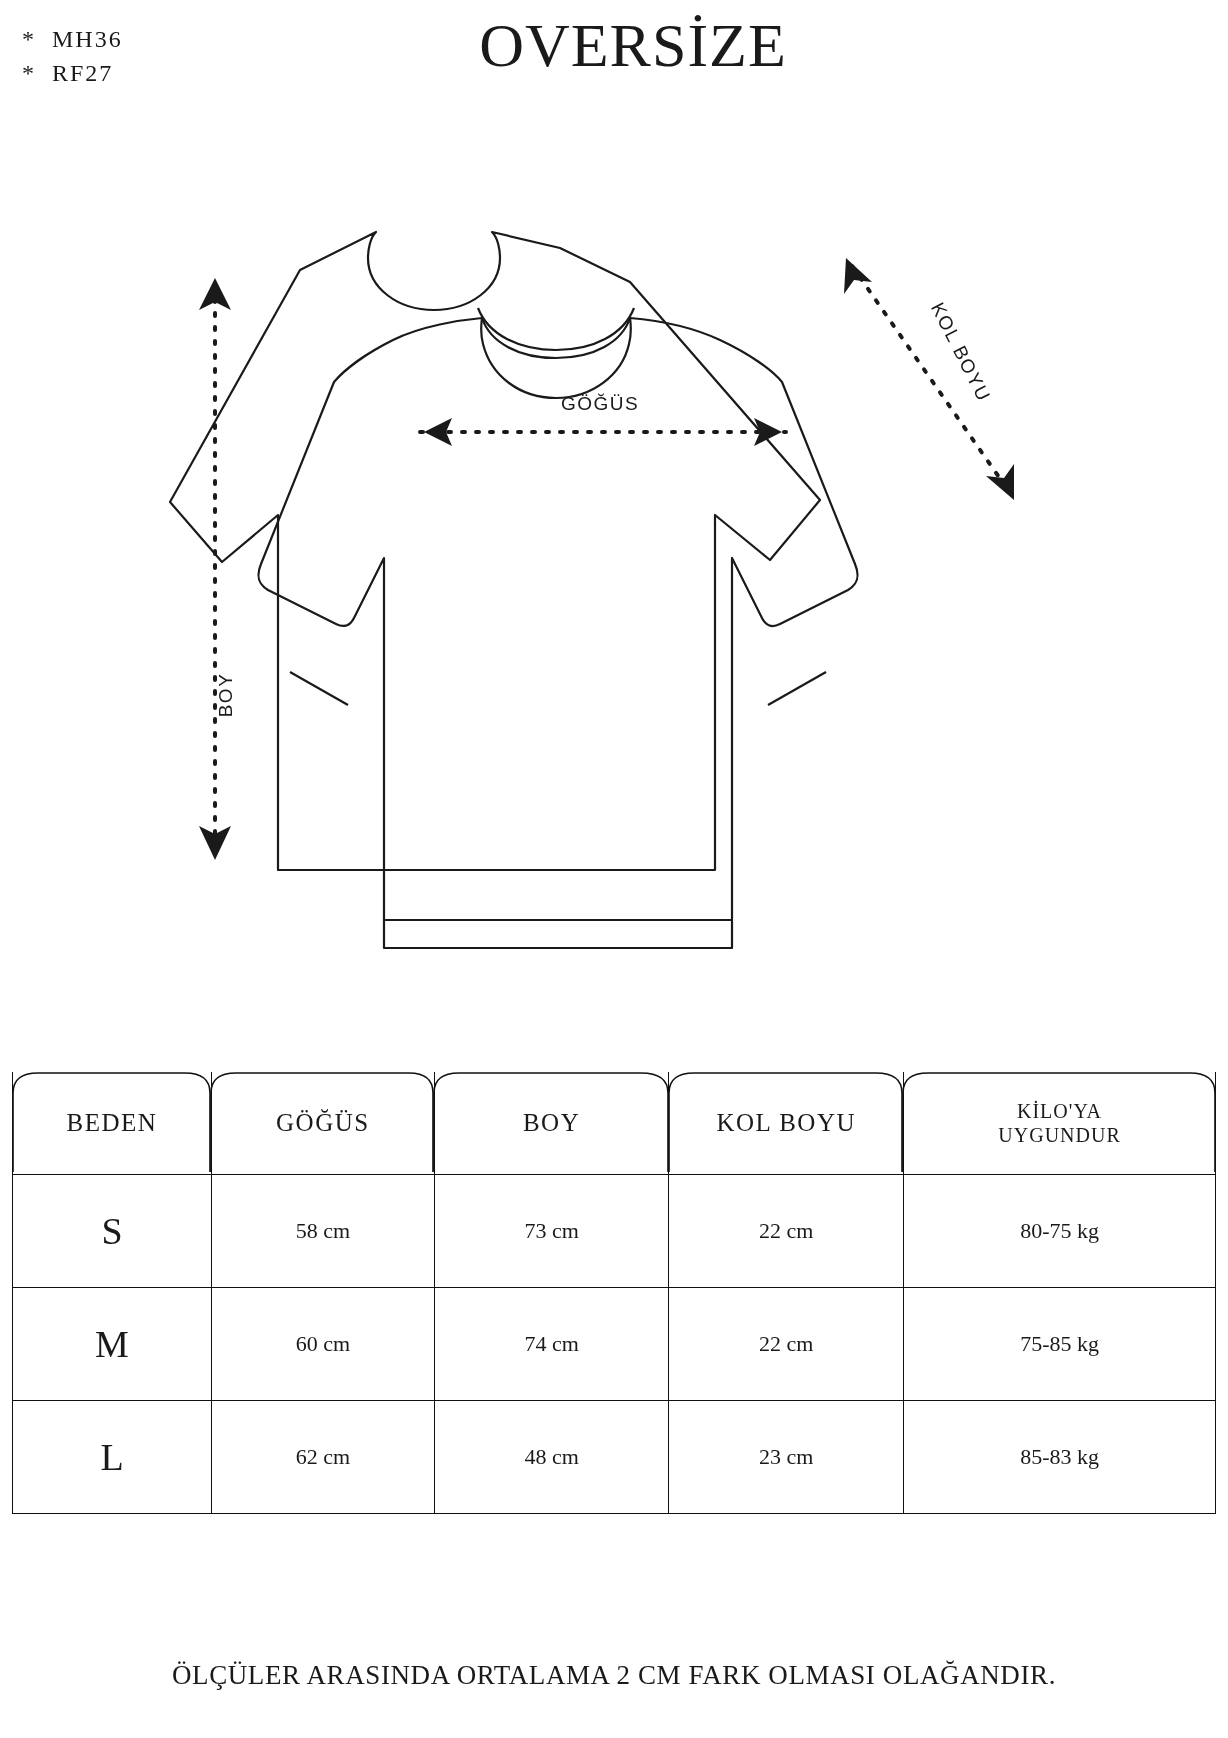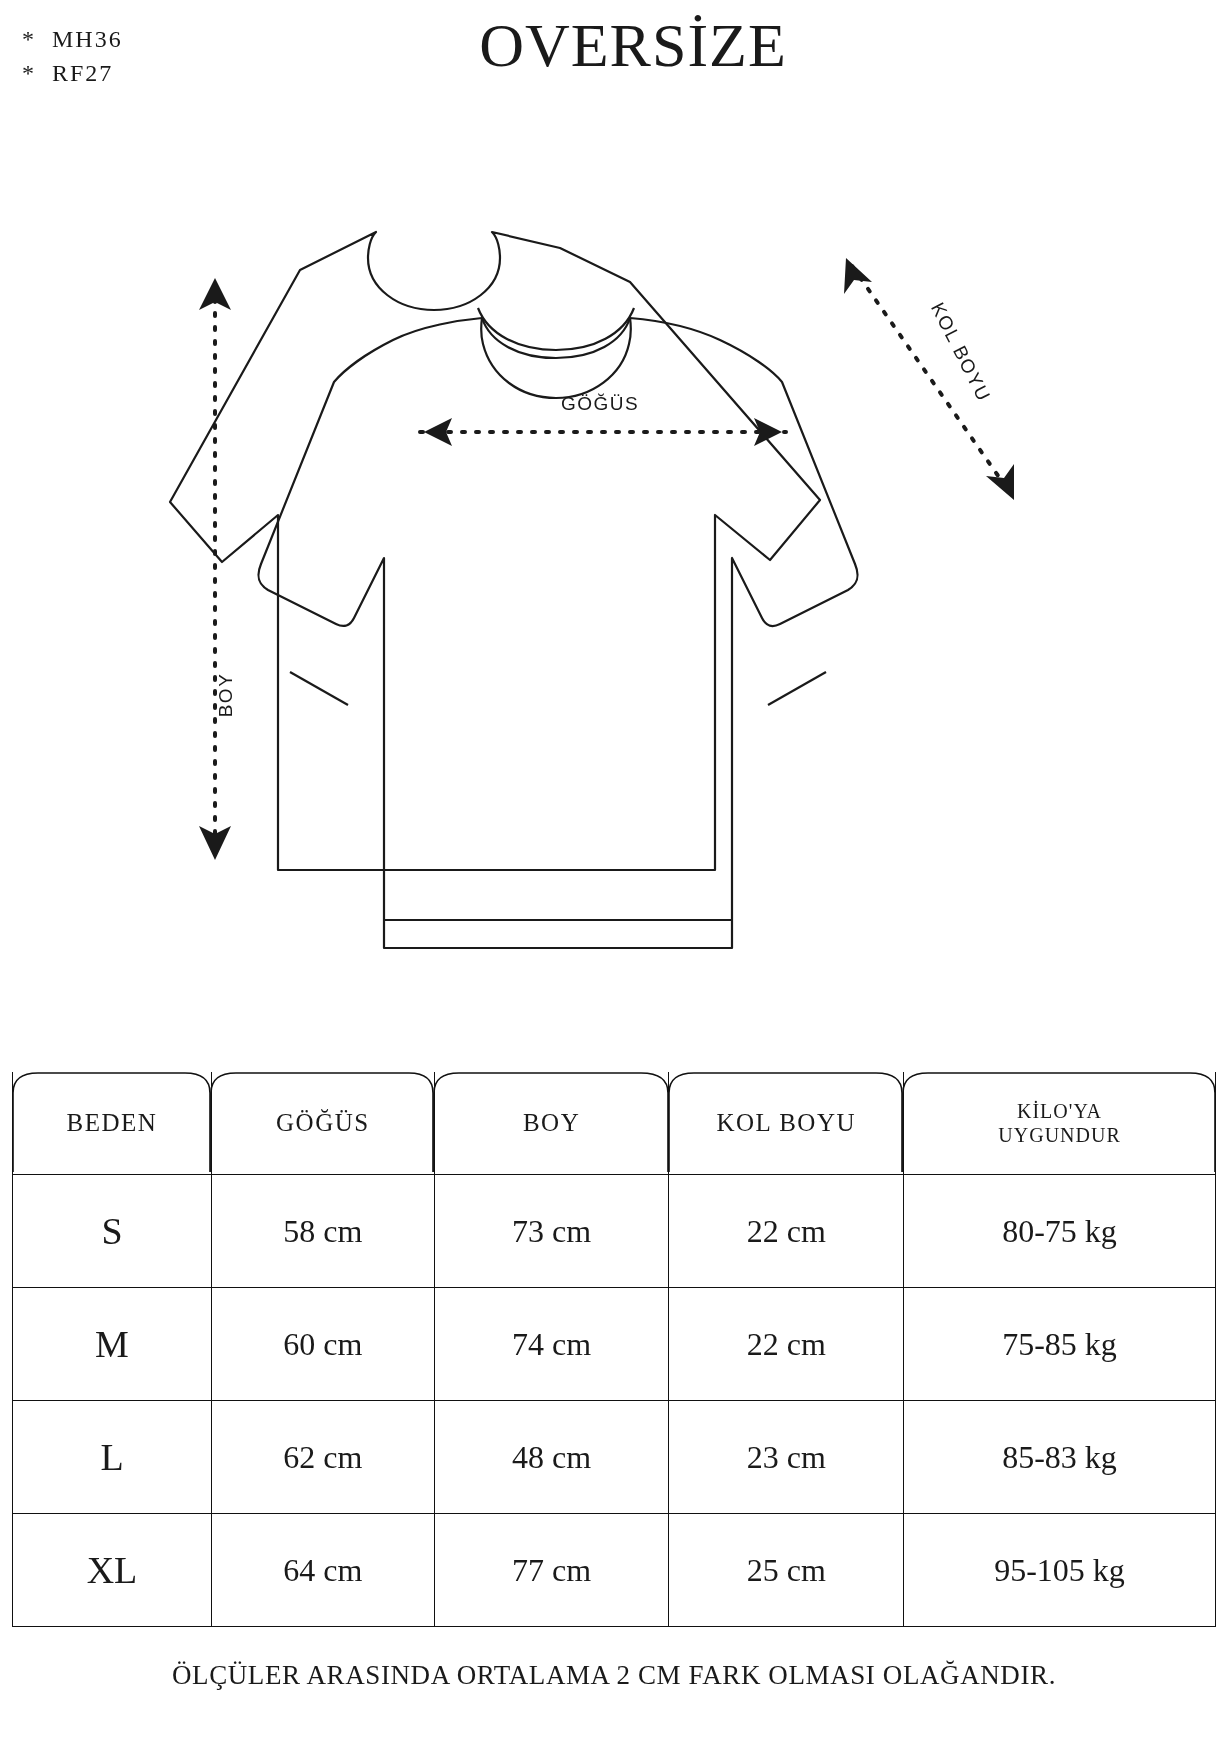--- a/index.html
+++ b/index.html
@@ -77,21 +77,21 @@
     letter-spacing: 1.5px;
     border-top: none !important;
   }
   thead th.small {
     font-size: 20px;
     line-height: 1.2;
     letter-spacing: 1px;
   }
   tbody td {
     height: 110px;
-    font-size: 32px;
+    font-size: 22px;
   }
   tbody td.beden { font-size: 38px; }
 
   
   .head-tabs {
     position: absolute;
     top: -1px;
     left: 0;
     width: 100%;
     height: 102px;
@@ -240,27 +240,20 @@
         <td>22 cm</td>
         <td>75-85 kg</td>
       </tr>
       <tr>
         <td class="beden">L</td>
         <td>62 cm</td>
         <td>48 cm</td>
         <td>23 cm</td>
         <td>85-83 kg</td>
       </tr>
-      <tr>
-        <td class="beden">XL</td>
-        <td>64 cm</td>
-        <td>77 cm</td>
-        <td>25 cm</td>
-        <td>95-105 kg</td>
-      </tr>
     </tbody>
   </table>
 
   <svg class="head-tabs" viewBox="0 0 1204 102" preserveAspectRatio="none">
     <g fill="none" stroke="#111" stroke-width="1.6">
       <path d="M1 101 L1 22 Q1 2 26 2 L173 2 Q198 2 198 22 L198 101"></path>
       <path d="M199 101 L199 22 Q199 2 224 2 L397 2 Q421 2 421 22 L421 101"></path>
       <path d="M422 101 L422 22 Q422 2 447 2 L629 2 Q656 2 656 22 L656 101"></path>
       <path d="M657 101 L657 22 Q657 2 682 2 L864 2 Q890 2 890 22 L890 101"></path>
       <path d="M891 101 L891 22 Q891 2 916 2 L1178 2 Q1203 2 1203 22 L1203 101"></path>

